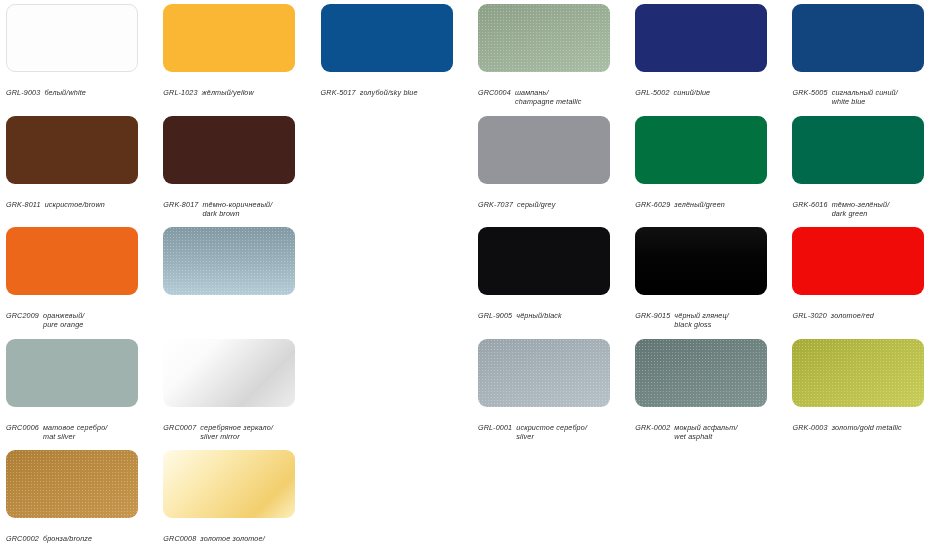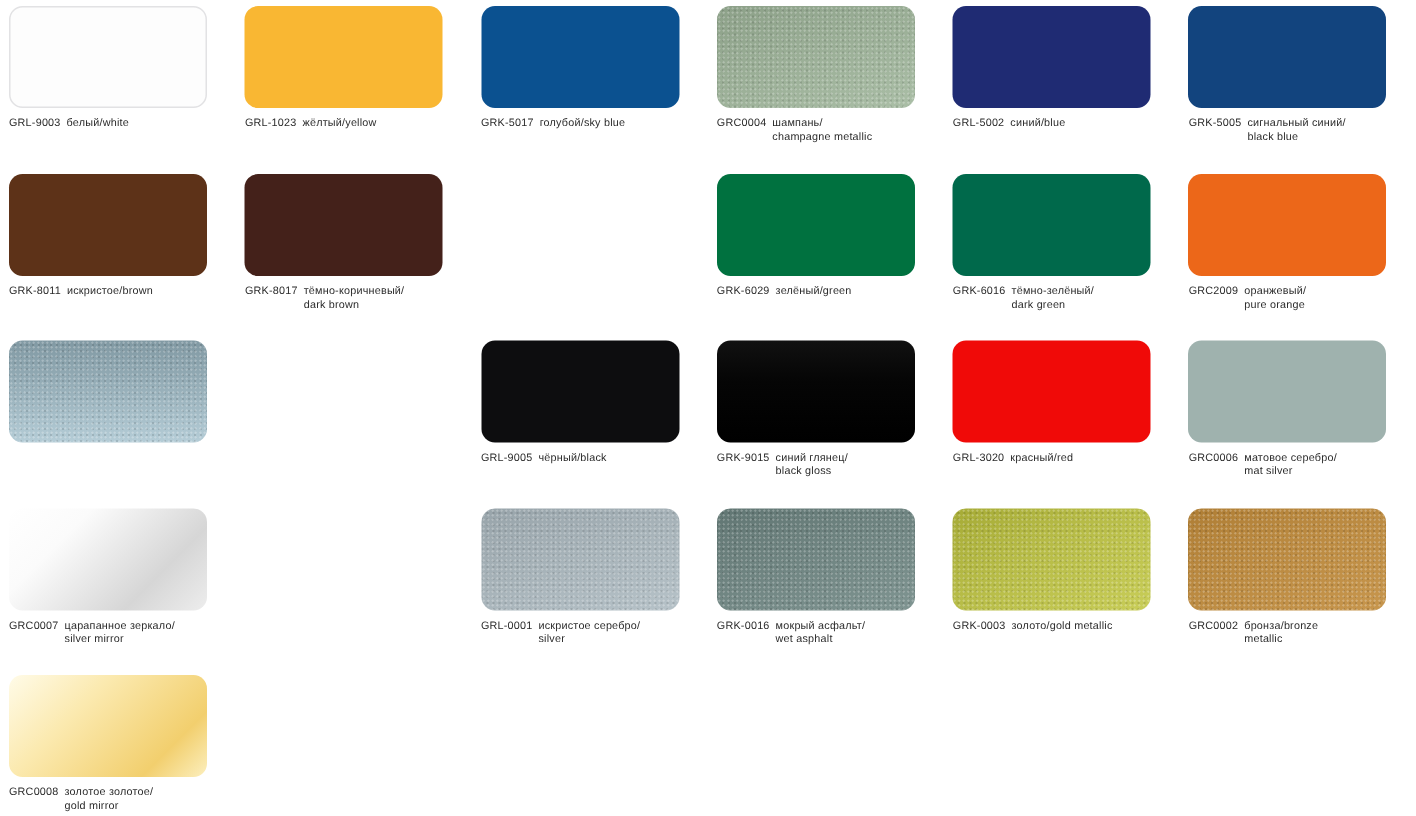--- a/index.html
+++ b/index.html
@@ -34,30 +34,31 @@
   .chip .grain{
     position:absolute;inset:0;
     opacity:.5;
     background-image:
       radial-gradient(rgba(255,255,255,.55) 0.6px, transparent 0.7px),
       radial-gradient(rgba(0,0,0,.22) 0.5px, transparent 0.6px);
     background-size:3px 3px, 4px 4px;
     background-position:0 0, 2px 1px;
   }
   .labels{
-    margin-top:5px;
+    margin-top:16px;
     width:140px;
     font-size:7.2px;
     line-height:9.4px;
     color:#2b2b2b;
     display:flex;
     justify-content:space-between;
     align-items:flex-start;
     gap:4px;
     letter-spacing:.15px;
+    font-style:italic;
   }
   .code{white-space:nowrap;flex:0 0 auto;}
   .name{flex:1 1 auto;}
 </style>
 </head>
 <body>
 
 <div id="palette-grid">
     <div class="swatch-cell">
       <div class="chip hasborder" style="background:#fdfdfd;"></div>
@@ -93,39 +94,46 @@
       <div class="chip" style="background:#1f2b73;"></div>
       <div class="labels">
         <span class="code">GRL-5002</span>
         <span class="name"><span>синий/blue</span></span>
       </div>
     </div>
     <div class="swatch-cell">
       <div class="chip" style="background:#12447e;"></div>
       <div class="labels">
         <span class="code">GRK-5005</span>
-        <span class="name"><span>сигнальный синий/</span><br><span>black blue</span></span>
+        <span class="name"><span>сигнальный синий/</span><br><span>white blue</span></span>
       </div>
     </div>
     <div class="swatch-cell">
       <div class="chip" style="background:#5d3218;"></div>
       <div class="labels">
         <span class="code">GRK-8011</span>
         <span class="name"><span>искристое/brown</span></span>
       </div>
     </div>
     <div class="swatch-cell">
       <div class="chip" style="background:#44211a;"></div>
       <div class="labels">
         <span class="code">GRK-8017</span>
         <span class="name"><span>тёмно-коричневый/</span><br><span>dark brown</span></span>
       </div>
     </div>
     <div class="swatch-cell"></div>
     <div class="swatch-cell">
+      <div class="chip" style="background:#93959a;"></div>
+      <div class="labels">
+        <span class="code">GRK-7037</span>
+        <span class="name"><span>серый/grey</span></span>
+      </div>
+    </div>
+    <div class="swatch-cell">
       <div class="chip" style="background:#00713f;"></div>
       <div class="labels">
         <span class="code">GRK-6029</span>
         <span class="name"><span>зелёный/green</span></span>
       </div>
     </div>
     <div class="swatch-cell">
       <div class="chip" style="background:#00694b;"></div>
       <div class="labels">
         <span class="code">GRK-6016</span>
@@ -149,60 +157,60 @@
       <div class="chip" style="background:#0d0d0f;"></div>
       <div class="labels">
         <span class="code">GRL-9005</span>
         <span class="name"><span>чёрный/black</span></span>
       </div>
     </div>
     <div class="swatch-cell">
       <div class="chip" style="background:linear-gradient(180deg,#111 0%,#050505 40%,#000 100%);"></div>
       <div class="labels">
         <span class="code">GRK-9015</span>
-        <span class="name"><span>синий глянец/</span><br><span>black gloss</span></span>
+        <span class="name"><span>чёрный глянец/</span><br><span>black gloss</span></span>
       </div>
     </div>
     <div class="swatch-cell">
       <div class="chip" style="background:#f00a08;"></div>
       <div class="labels">
         <span class="code">GRL-3020</span>
-        <span class="name"><span>красный/red</span></span>
+        <span class="name"><span>золотое/red</span></span>
       </div>
     </div>
     <div class="swatch-cell">
       <div class="chip" style="background:#9fb2ae;"></div>
       <div class="labels">
         <span class="code">GRC0006</span>
         <span class="name"><span>матовое серебро/</span><br><span>mat silver</span></span>
       </div>
     </div>
     <div class="swatch-cell">
       <div class="chip" style="background:linear-gradient(135deg,#ffffff 0%,#fbfbfb 28%,#d6d6d6 72%,#ededed 100%);"></div>
       <div class="labels">
         <span class="code">GRC0007</span>
-        <span class="name"><span>царапанное зеркало/</span><br><span>silver mirror</span></span>
+        <span class="name"><span>серебряное зеркало/</span><br><span>silver mirror</span></span>
       </div>
     </div>
     <div class="swatch-cell"></div>
     <div class="swatch-cell">
       <div class="chip" style="background:linear-gradient(160deg,#98a4aa 0%,#a6b2b8 45%,#b6c2c8 100%);">
         <span class="grain"></span>
       </div>
       <div class="labels">
         <span class="code">GRL-0001</span>
         <span class="name"><span>искристое серебро/</span><br><span>silver</span></span>
       </div>
     </div>
     <div class="swatch-cell">
       <div class="chip" style="background:linear-gradient(160deg,#617673 0%,#6f8481 45%,#7f9491 100%);">
         <span class="grain"></span>
       </div>
       <div class="labels">
-        <span class="code">GRK-0016</span>
+        <span class="code">GRK-0002</span>
         <span class="name"><span>мокрый асфальт/</span><br><span>wet asphalt</span></span>
       </div>
     </div>
     <div class="swatch-cell">
       <div class="chip" style="background:linear-gradient(150deg,#a6ab36 0%,#b6bb46 40%,#c8cd58 100%);">
         <span class="grain"></span>
       </div>
       <div class="labels">
         <span class="code">GRK-0003</span>
         <span class="name"><span>золото/gold metallic</span></span>

